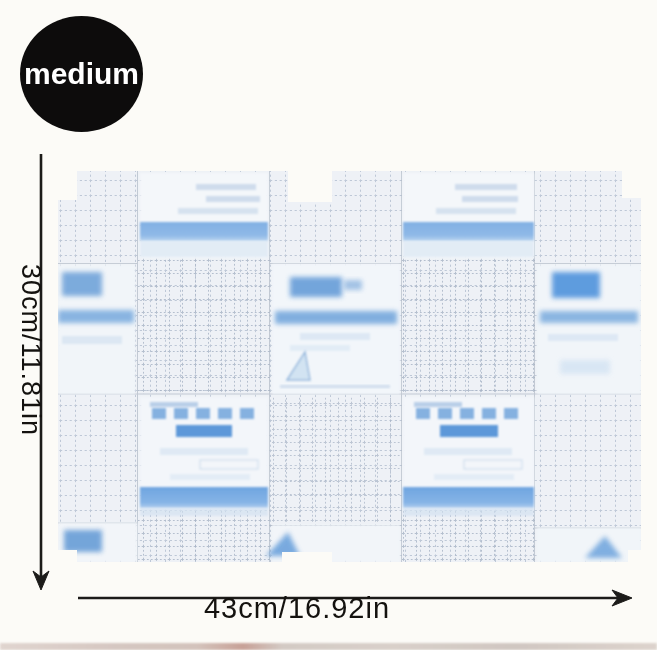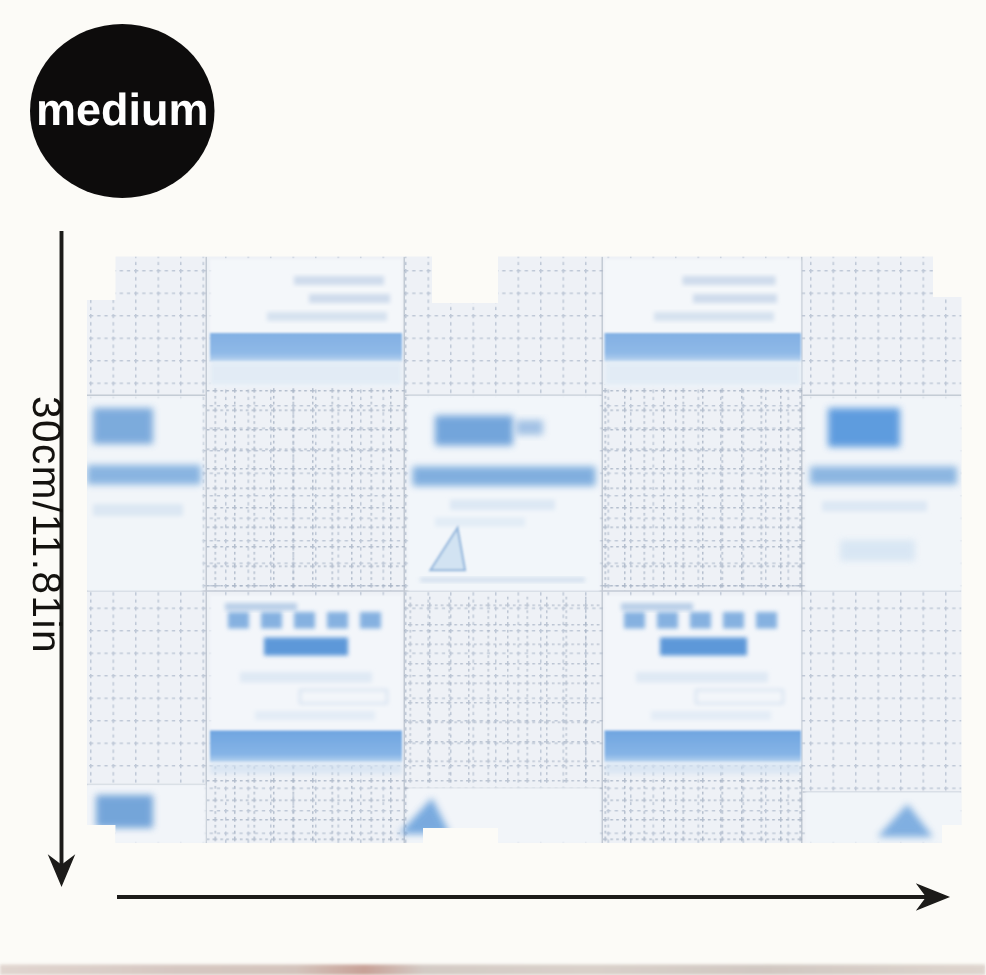--- a/index.html
+++ b/index.html
@@ -211,15 +211,16 @@
       <path d="M41,590 L33,571 L41,577 L49,571 Z" stroke-width="1"></path>
     </g>
 
     <g stroke="#1c1b19" stroke-width="2.6" fill="#1c1b19">
       <line x1="78" y1="598" x2="626" y2="598"></line>
       <path d="M632,598 L612,590 L618,598 L612,606 Z" stroke-width="1"></path>
     </g>
   </svg>
 
   <div class="vdim-label">30cm/11.81in</div>
+  <div class="hdim-label">43cm/16.92in</div>
 
   <div class="bottom-strip"></div>
 </div>
 
 </body></html>

